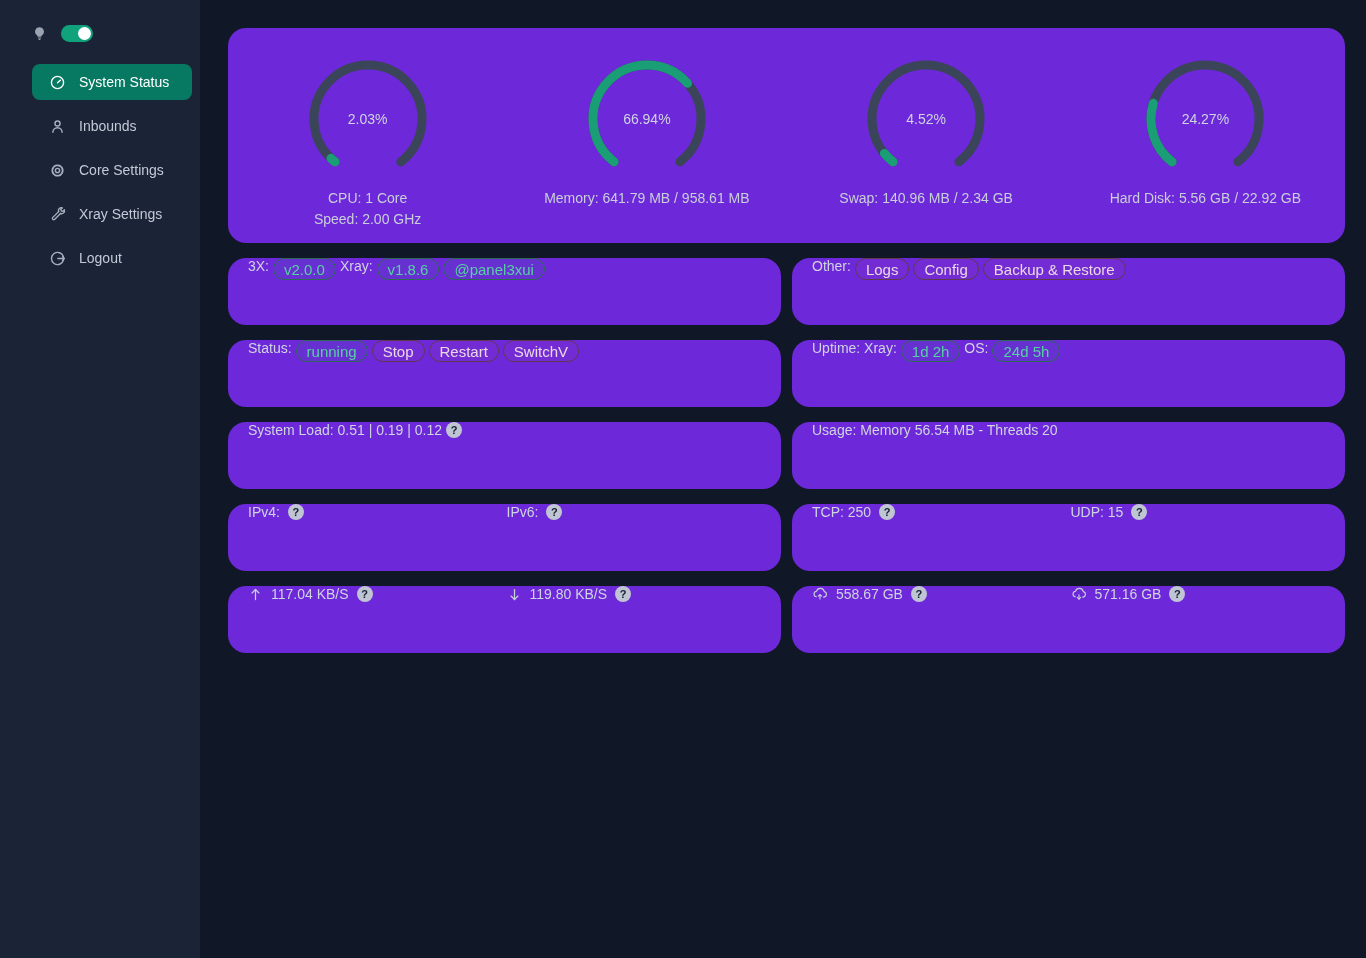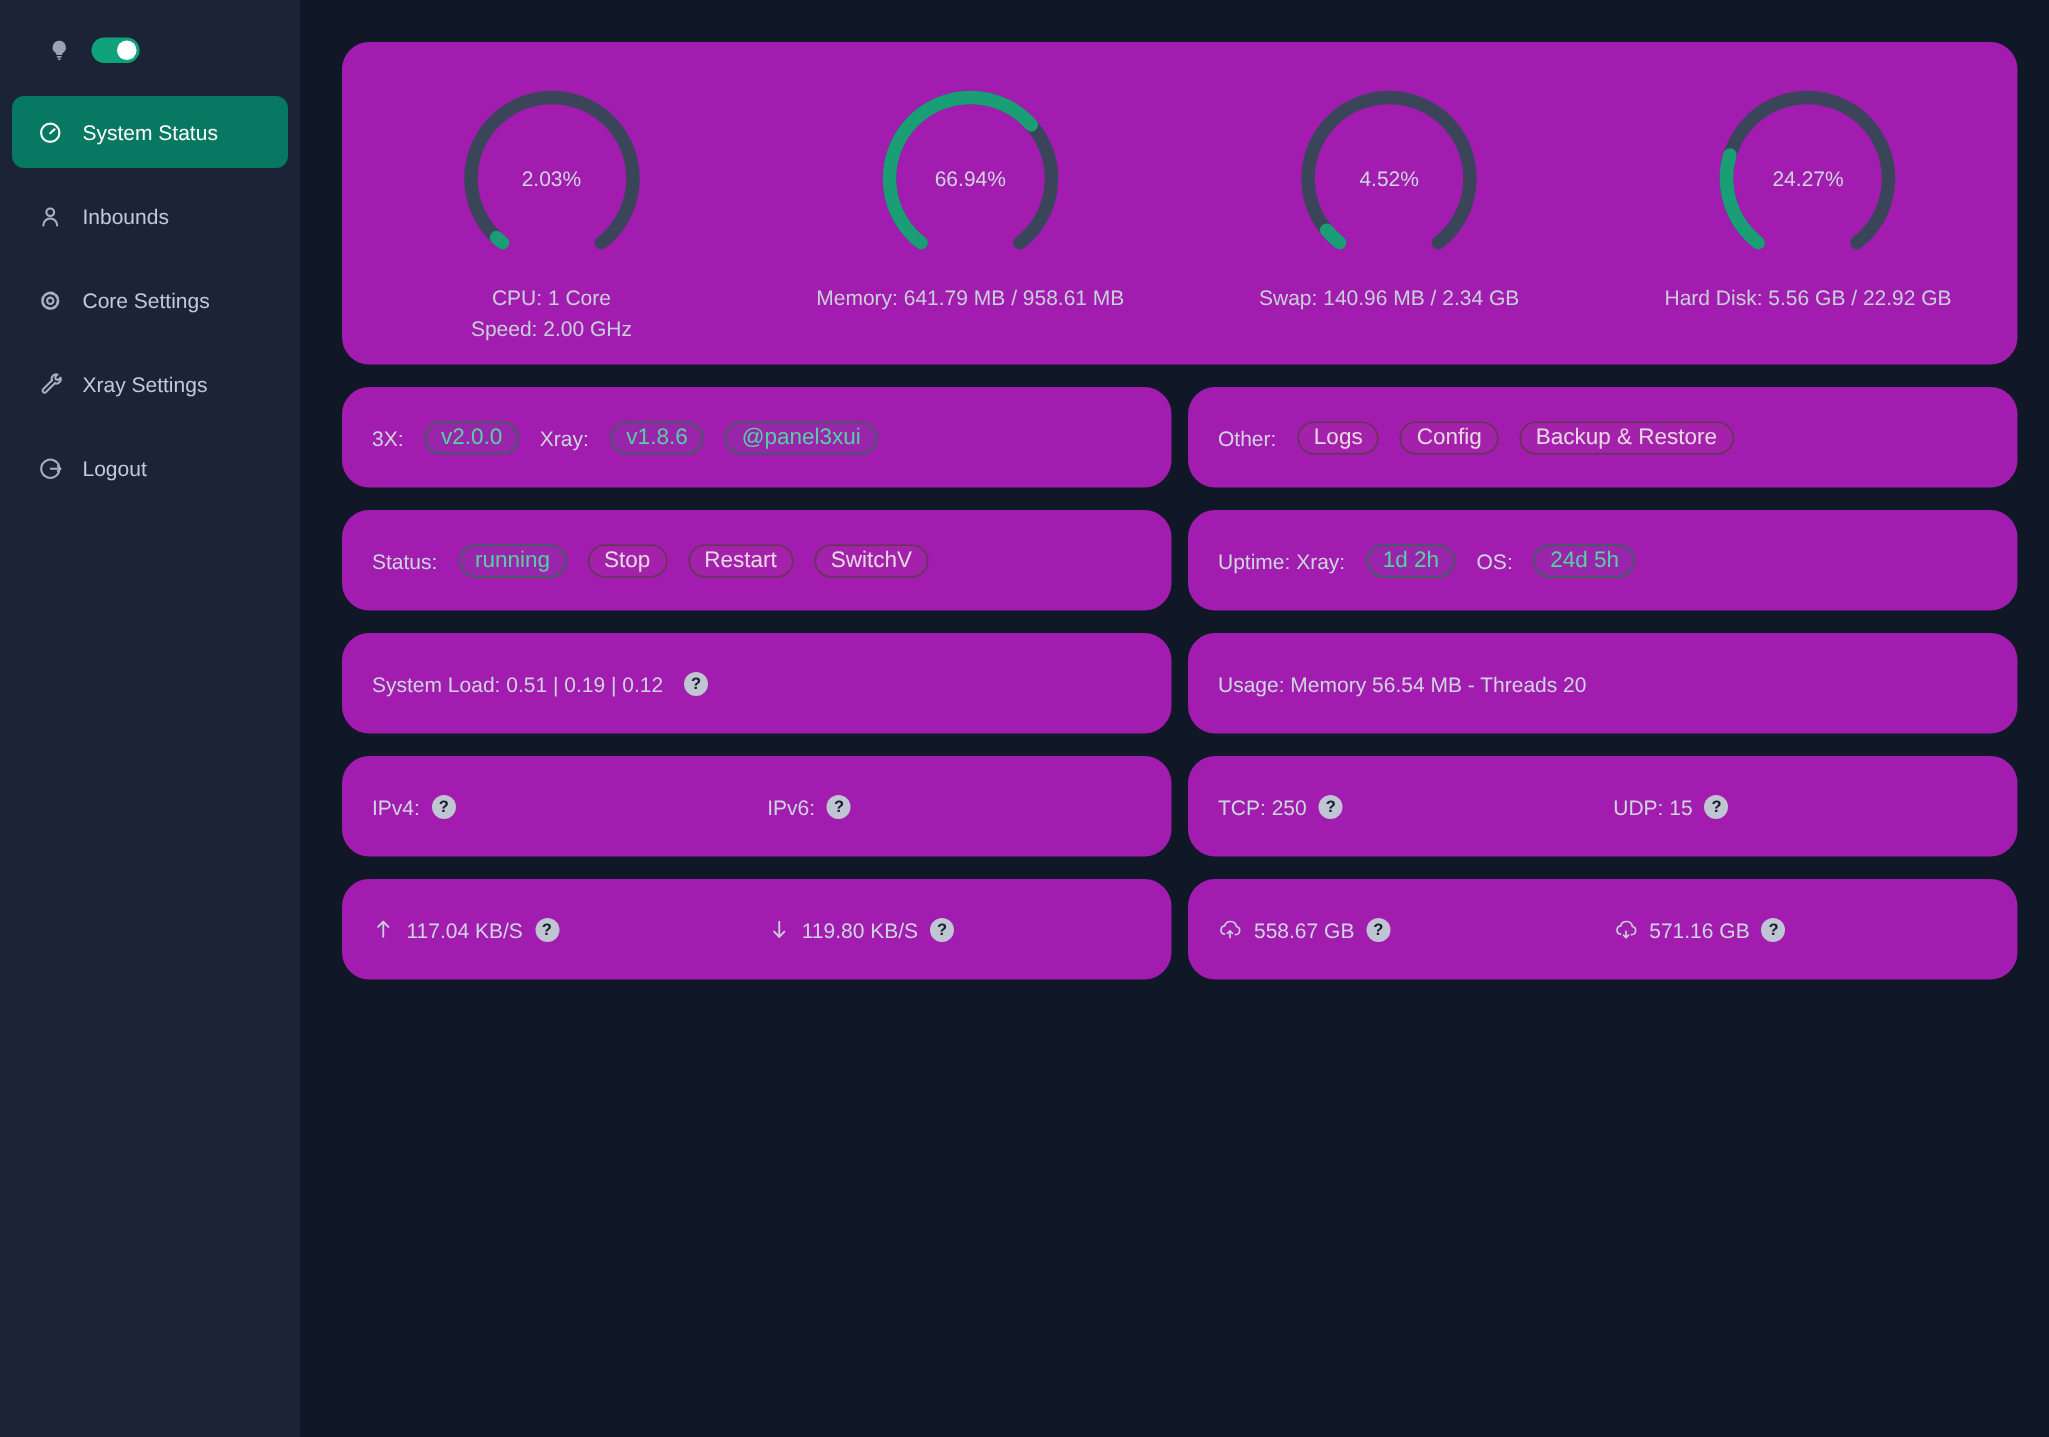--- a/index.html
+++ b/index.html
@@ -25,32 +25,32 @@
     width:32px; height:17px; border-radius:9px;
     background:#10a37b; position:relative; cursor:pointer;
   }
   .toggle .knob {
     position:absolute; top:2px; right:2px;
     width:13px; height:13px; border-radius:50%;
     background:#ffffff;
   }
   .menu-item {
     display:flex; align-items:center; gap:13px;
-    height:48px; margin-bottom:8px;
+    height:36px; margin-bottom:8px;
     padding-left:17px; border-radius:8px;
-    color:#c3cad7; cursor:pointer;
+    color:#c3cad7; cursor:pointer;margin-left:24px;
   }
   .menu-item .mi-icon { display:inline-flex; color:#a7b0bf; width:17px; }
   .menu-item.active { background:#077861; color:#ffffff; }
   .menu-item.active .mi-icon { color:#ffffff; }
   .mi-label { font-size:14px; }
 
   
   .main { flex:1; padding:28px 21px 0 28px; }
-  .card { background:#a21caf; border-radius:18px; }
+  .card { background:#6d28d9; border-radius:18px; }
 
   .top-card {
     height:215px;
     display:flex;
     padding-top:29px;
   }
   .gauge-block { flex:1; display:flex; flex-direction:column; align-items:center; }
   .gauge-wrap { position:relative; width:124px; height:124px; }
   .gauge-wrap svg { display:block; }
   .gauge-percent {
@@ -62,23 +62,23 @@
   .gauge-line:empty { display:none; }
 
   .grid {
     display:grid;
     grid-template-columns:1fr 1fr;
     column-gap:11px; row-gap:15px;
     margin-top:15px;
   }
   .info-card {
     height:67px;
-    display:flex; align-items:center;
+    display:flex; align-items:flex-start;
     padding:0 20px;
-    gap:14px;
+    gap:4px;
   }
   .half { flex:1; display:flex; align-items:center; gap:8px; }
   .lbl { color:#ced4e0; white-space:nowrap; }
 
   .tag {
     display:inline-flex; align-items:center;
     height:22px; padding:0 10px;
     border-radius:11px;
     font-size:15px; line-height:1;
     border:1px solid transparent;

